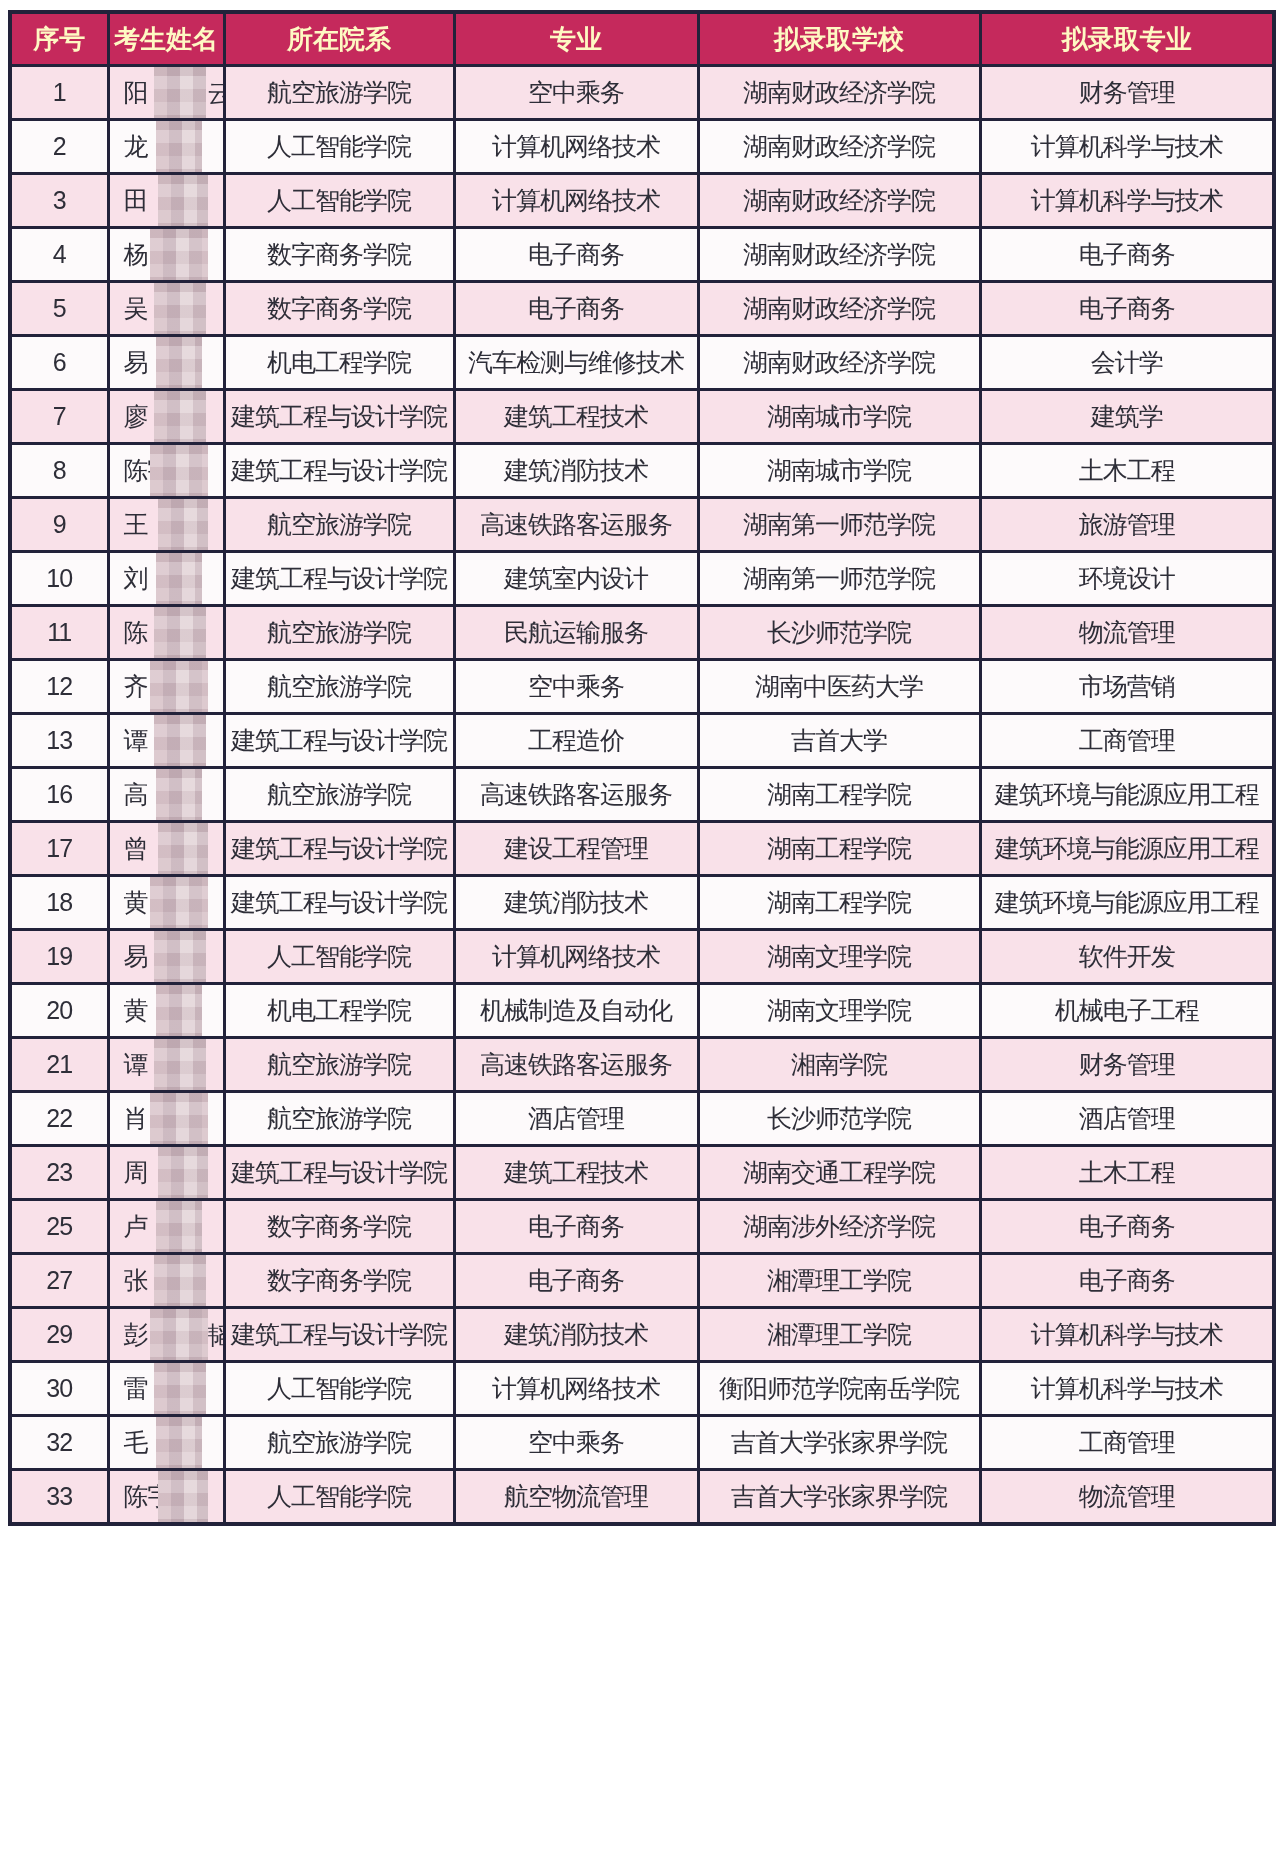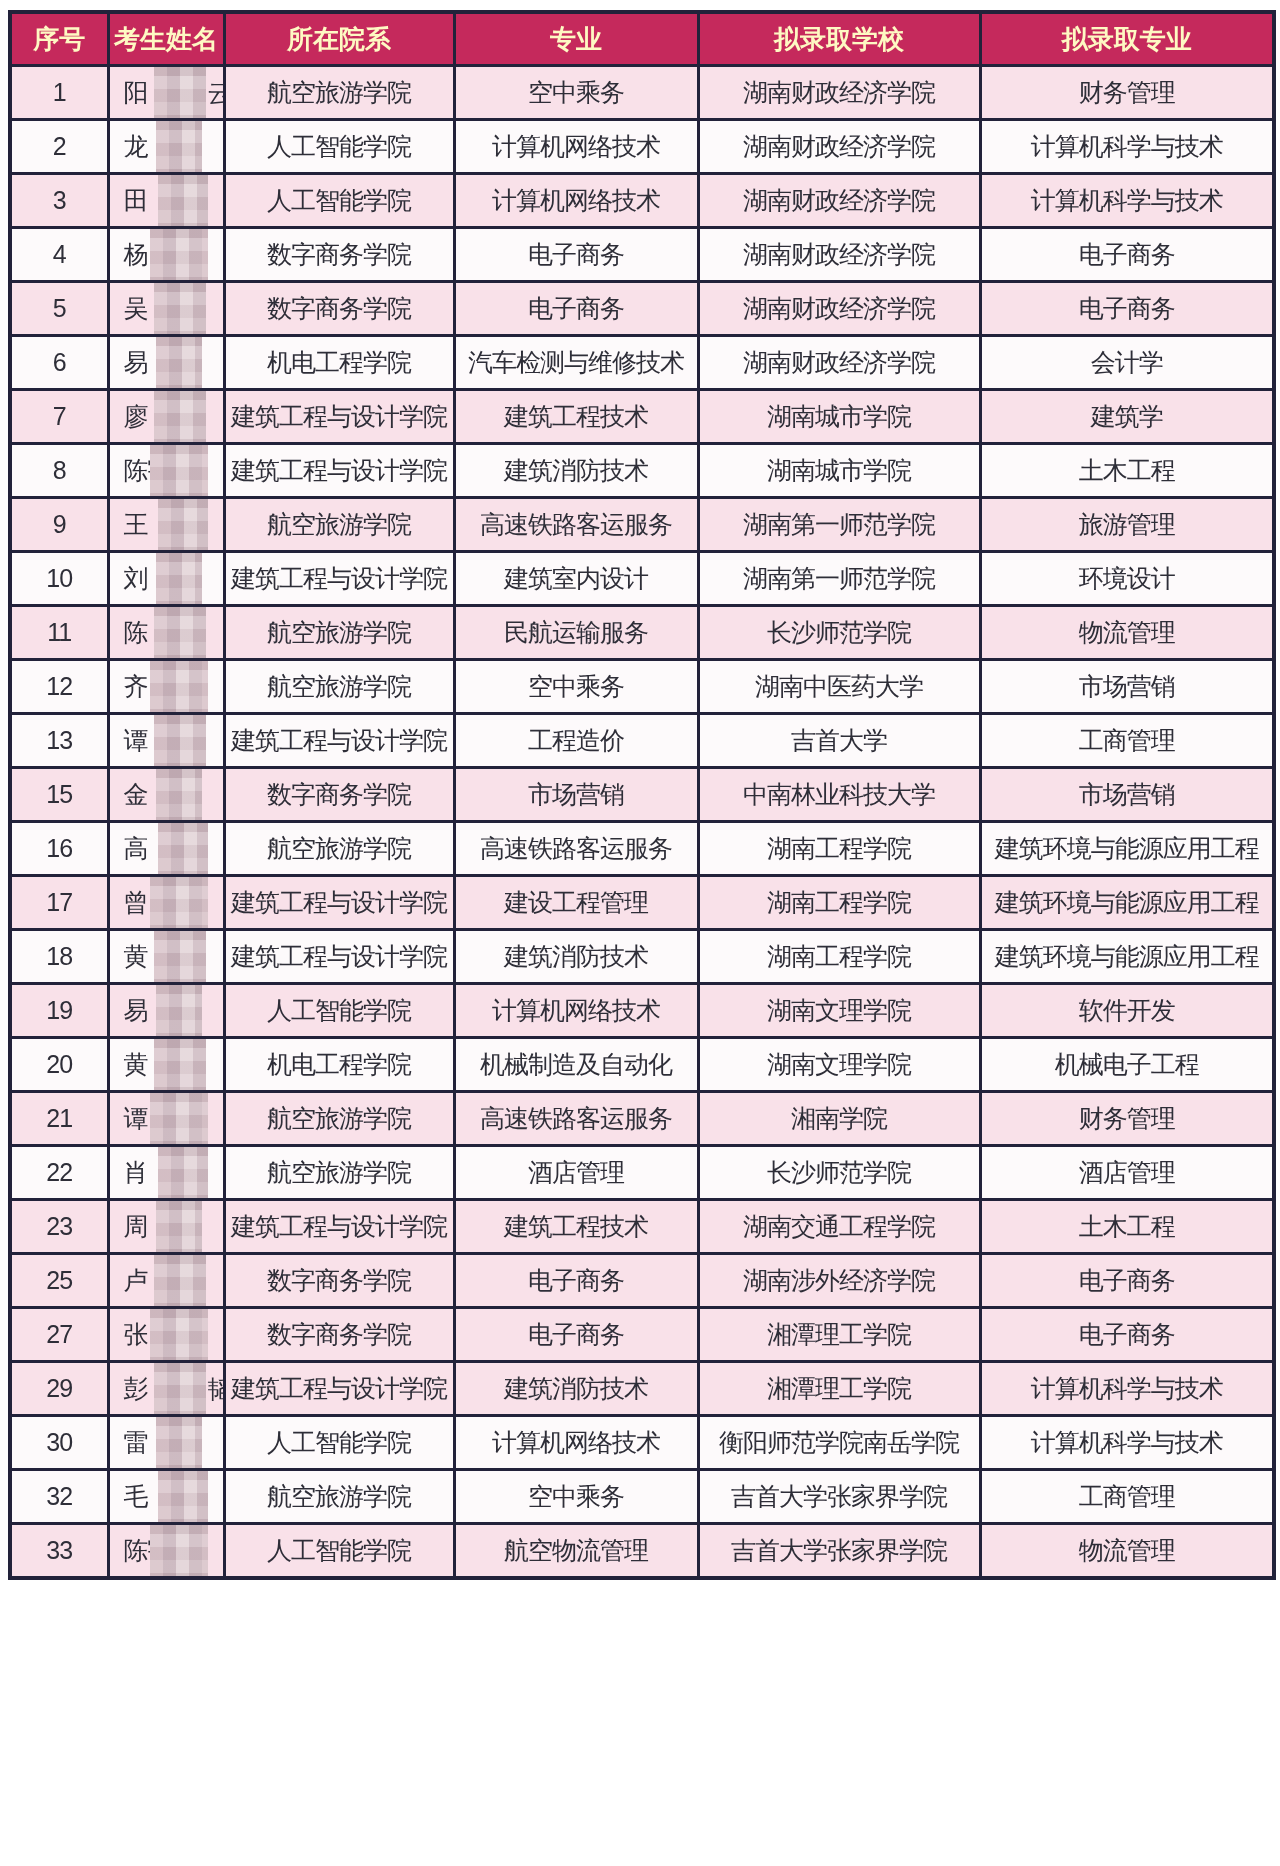--- a/index.html
+++ b/index.html
@@ -251,32 +251,20 @@
     <td class="c-name">
       <span class="nleft">谭</span>
       <span class="mosaic"></span>
       <span class="nright"></span>
     </td>
     <td>建筑工程与设计学院</td>
     <td>工程造价</td>
     <td>吉首大学</td>
     <td>工商管理</td>
   </tr>
-      <tr class="odd">
-    <td class="c-no">15</td>
-    <td class="c-name">
-      <span class="nleft">金</span>
-      <span class="mosaic"></span>
-      <span class="nright"></span>
-    </td>
-    <td>数字商务学院</td>
-    <td>市场营销</td>
-    <td>中南林业科技大学</td>
-    <td>市场营销</td>
-  </tr>
       <tr class="even">
     <td class="c-no">16</td>
     <td class="c-name">
       <span class="nleft">高</span>
       <span class="mosaic"></span>
       <span class="nright"></span>
     </td>
     <td>航空旅游学院</td>
     <td>高速铁路客运服务</td>
     <td>湖南工程学院</td>

